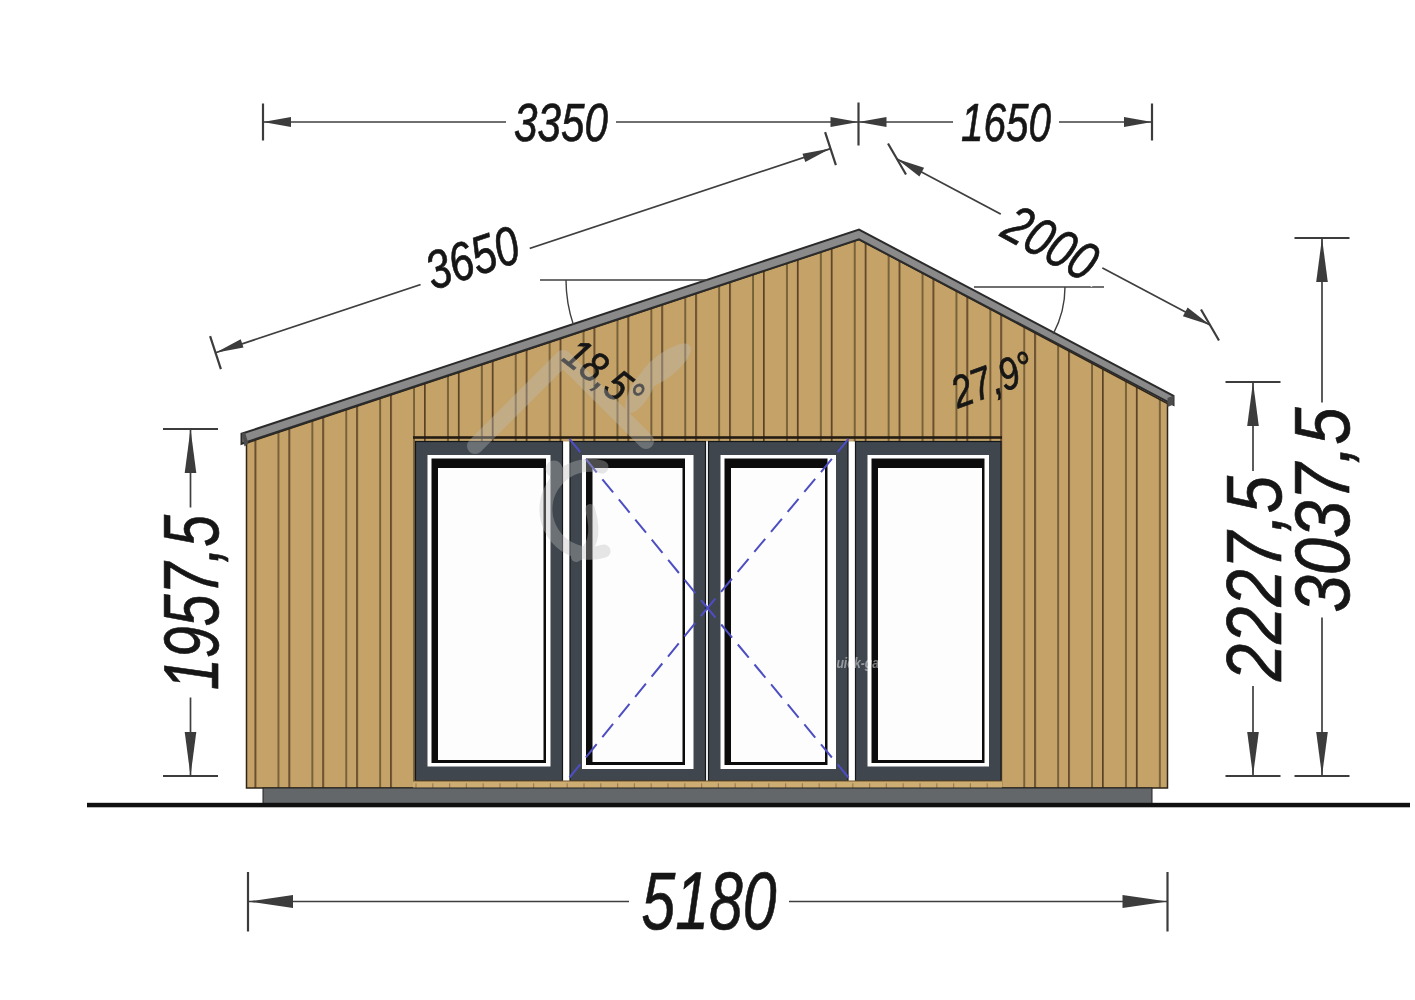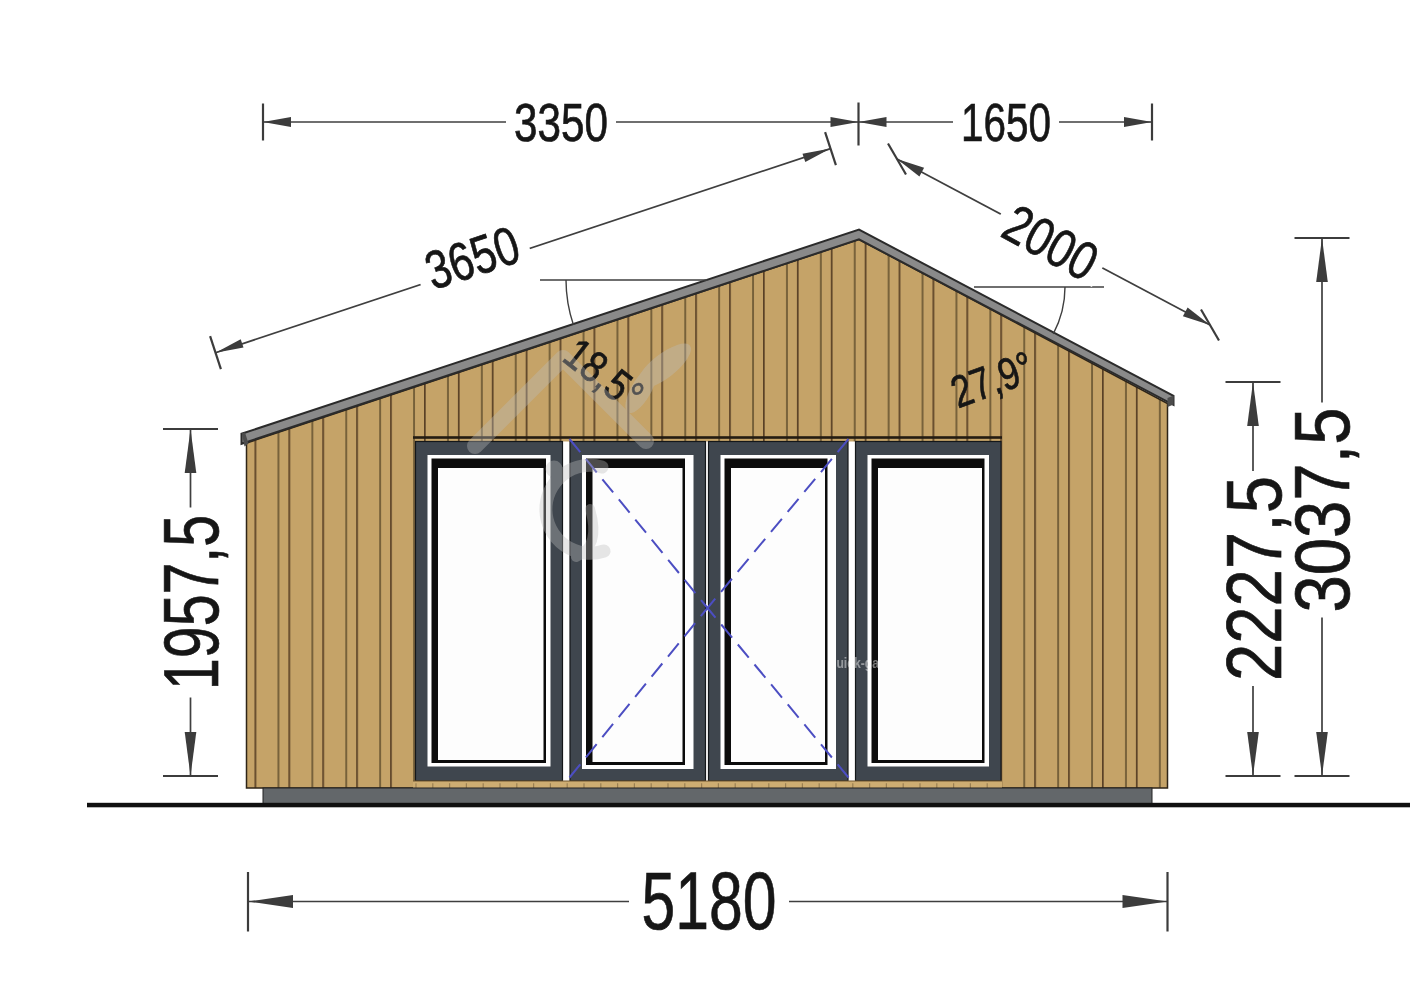--- a/index.html
+++ b/index.html
@@ -1,16 +1,16 @@
 <!DOCTYPE html>
 <html><head>
 <meta charset="utf-8">
 <style>
   html,body{margin:0;padding:0;background:#ffffff;}
-  #page{position:relative;width:1415px;height:1000px;background:#ffffff;overflow:hidden;}
+  #page{position:relative;width:1415px;height:1000px;background:#ffffff;overflow:hidden;font-style:italic;}
   svg text{font-family:"Liberation Sans",sans-serif;fill:#161616;}
 </style>
 </head>
 <body>
 <div id="page">
 <svg width="1415" height="1000" viewBox="0 0 1415 1000">
 <defs>
   <pattern id="wood" patternUnits="userSpaceOnUse" x="-16.7" y="0" width="33.9" height="40">
     <rect x="0" y="0" width="33.9" height="40" fill="#c5a368"></rect>
     <rect x="0" y="0" width="1.7" height="40" fill="#5a4126"></rect>

